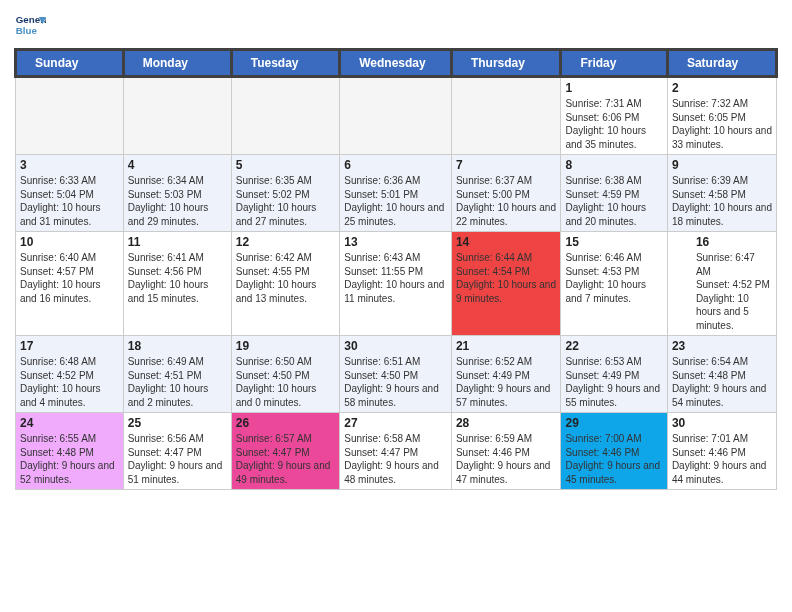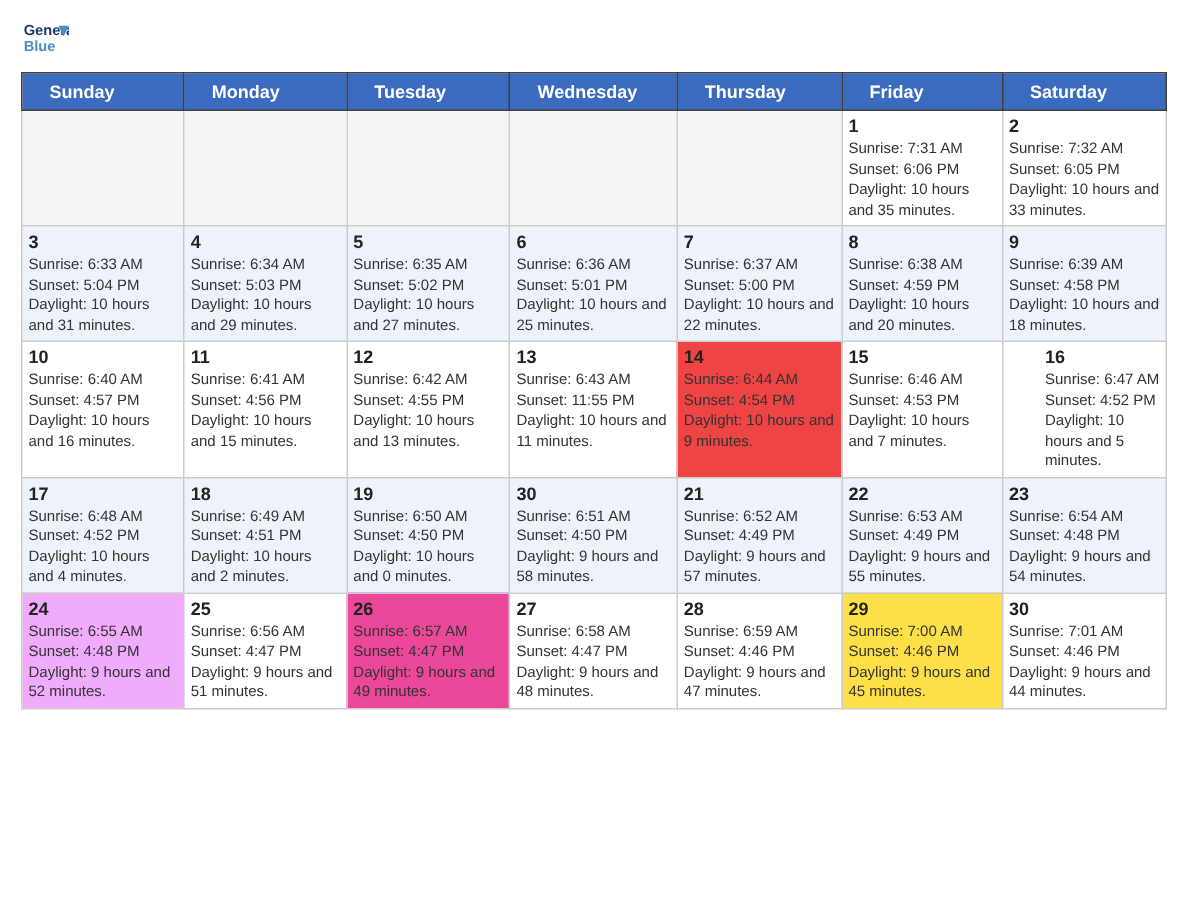--- a/index.html
+++ b/index.html
@@ -47,21 +47,21 @@
       width: 100%;
       border-collapse: collapse;
     }
     .calendar th {
       background: #3a6bbf;
       color: #fff;
       font-size: 12px;
       font-weight: bold;
       padding: 5px 18px;
       text-align: left;
-      border: 1px solid #404040;
+      border: 3px solid #404040;
     }
     .calendar td {
       border: 1px solid #ccc;
       vertical-align: top;
       padding: 3px 4px;
       width: 113px;
       min-height: 80px;
       font-size: 10.5px;
       color: #222;
       background: #fff;
@@ -294,21 +294,21 @@
             <div class="day-info" style="white-space: pre-line;">Sunrise: 6:58 AM
 Sunset: 4:47 PM
 Daylight: 9 hours and 48 minutes.</div>
           </td>
           <td style="background: rgb(255, 255, 255);">
             <span class="day-num">28</span>
             <div class="day-info" style="white-space: pre-line;">Sunrise: 6:59 AM
 Sunset: 4:46 PM
 Daylight: 9 hours and 47 minutes.</div>
           </td>
-          <td style="background: #fde047;">
+          <td style="background: #0ea5e9;">
             <span class="day-num">29</span>
             <div class="day-info" style="white-space: pre-line;">Sunrise: 7:00 AM
 Sunset: 4:46 PM
 Daylight: 9 hours and 45 minutes.</div>
           </td>
           <td style="background: rgb(255, 255, 255);">
             <span class="day-num">30</span>
             <div class="day-info" style="white-space: pre-line;">Sunrise: 7:01 AM
 Sunset: 4:46 PM
 Daylight: 9 hours and 44 minutes.</div>

